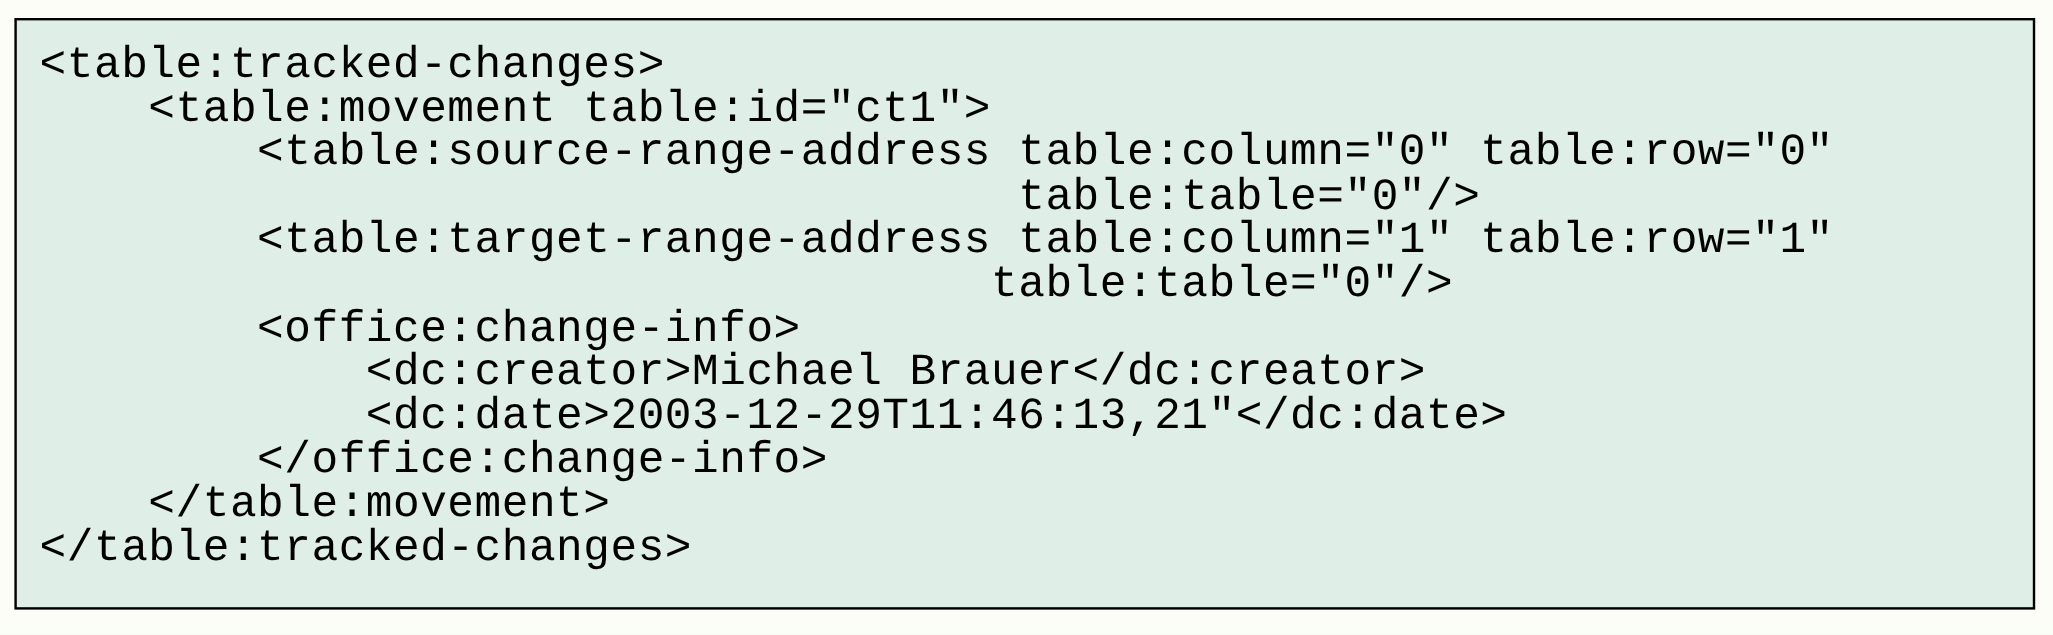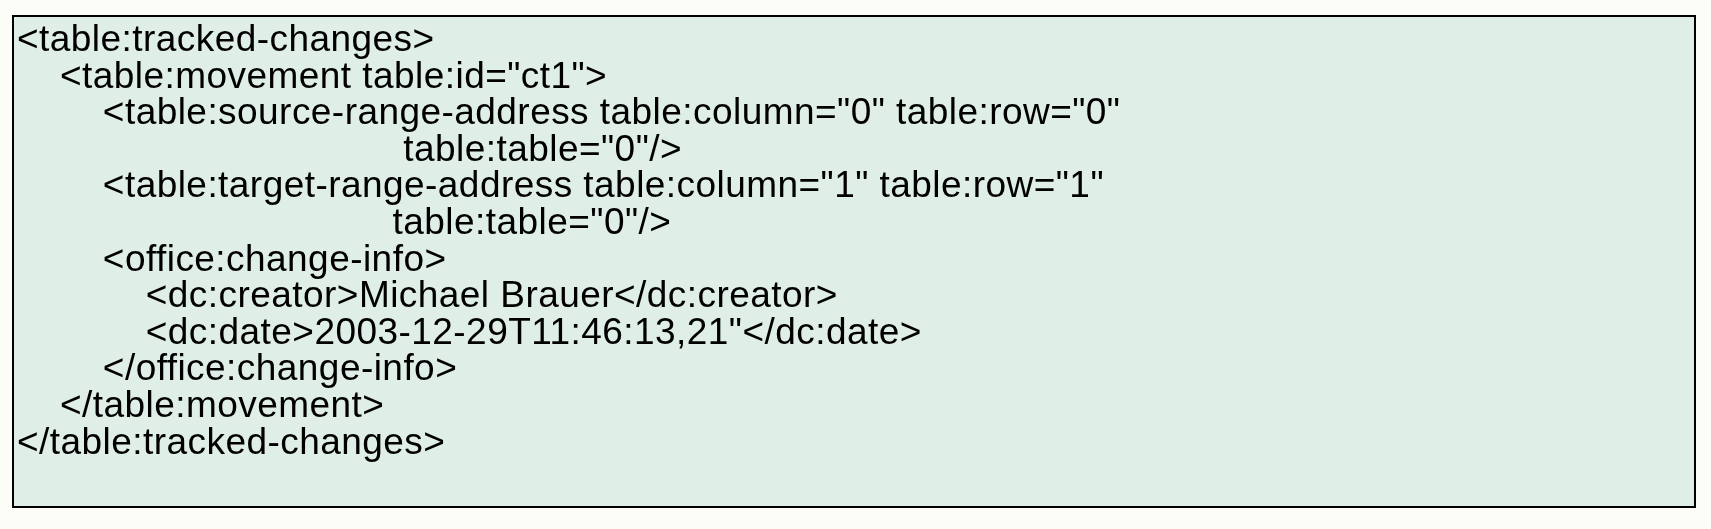--- a/index.html
+++ b/index.html
@@ -15,23 +15,23 @@
     left: 12px;
     top: 15px;
     width: 1680px;
     height: 489px;
     background: #dfeee6;
     border: 2px solid #000000;
     box-sizing: content-box;
     overflow: hidden;
   }
   .code-pre {
-    margin: 0;
+    margin: 16px;
     padding: 4px 0 0 3px;
-    font-family: Liberation Sans, sans-serif;
+    font-family: Liberation Mono, monospace;
     font-size: 37px;
     letter-spacing: 0.45px;
     line-height: 36.6px;
     color: #000000;
     white-space: pre;
   }
   .code-line {
     white-space: pre;
     height: 36.6px;
   }

